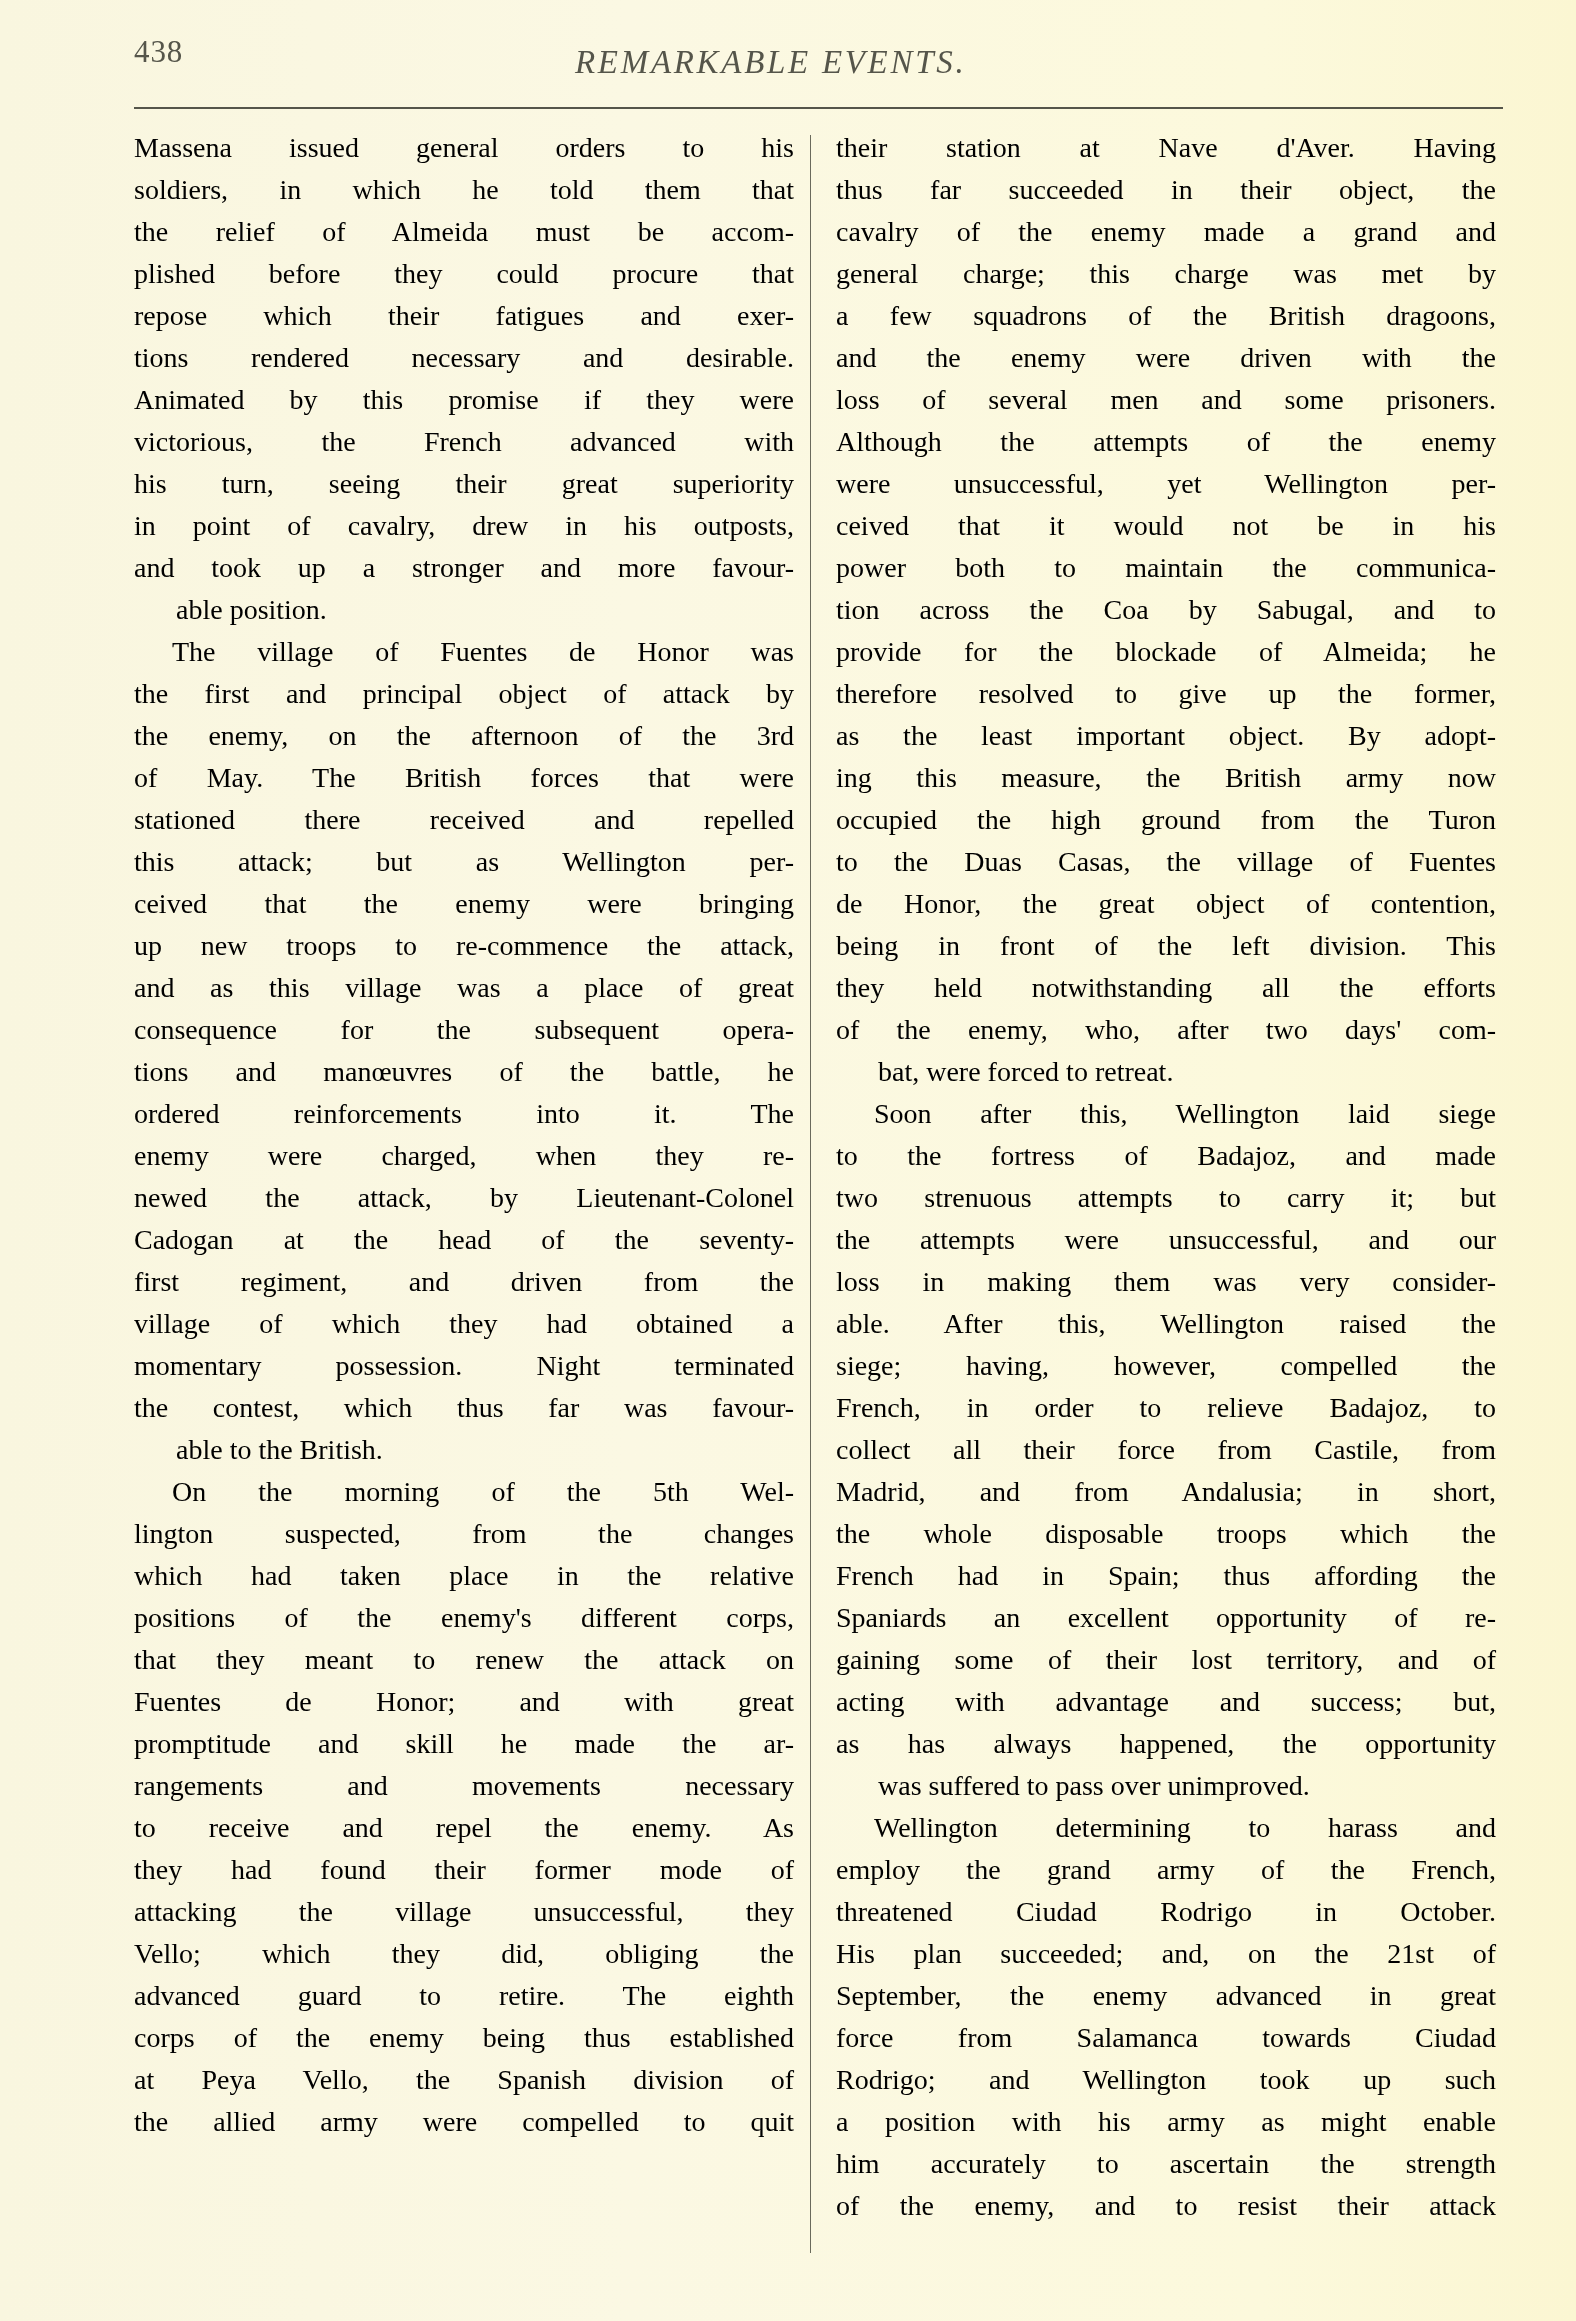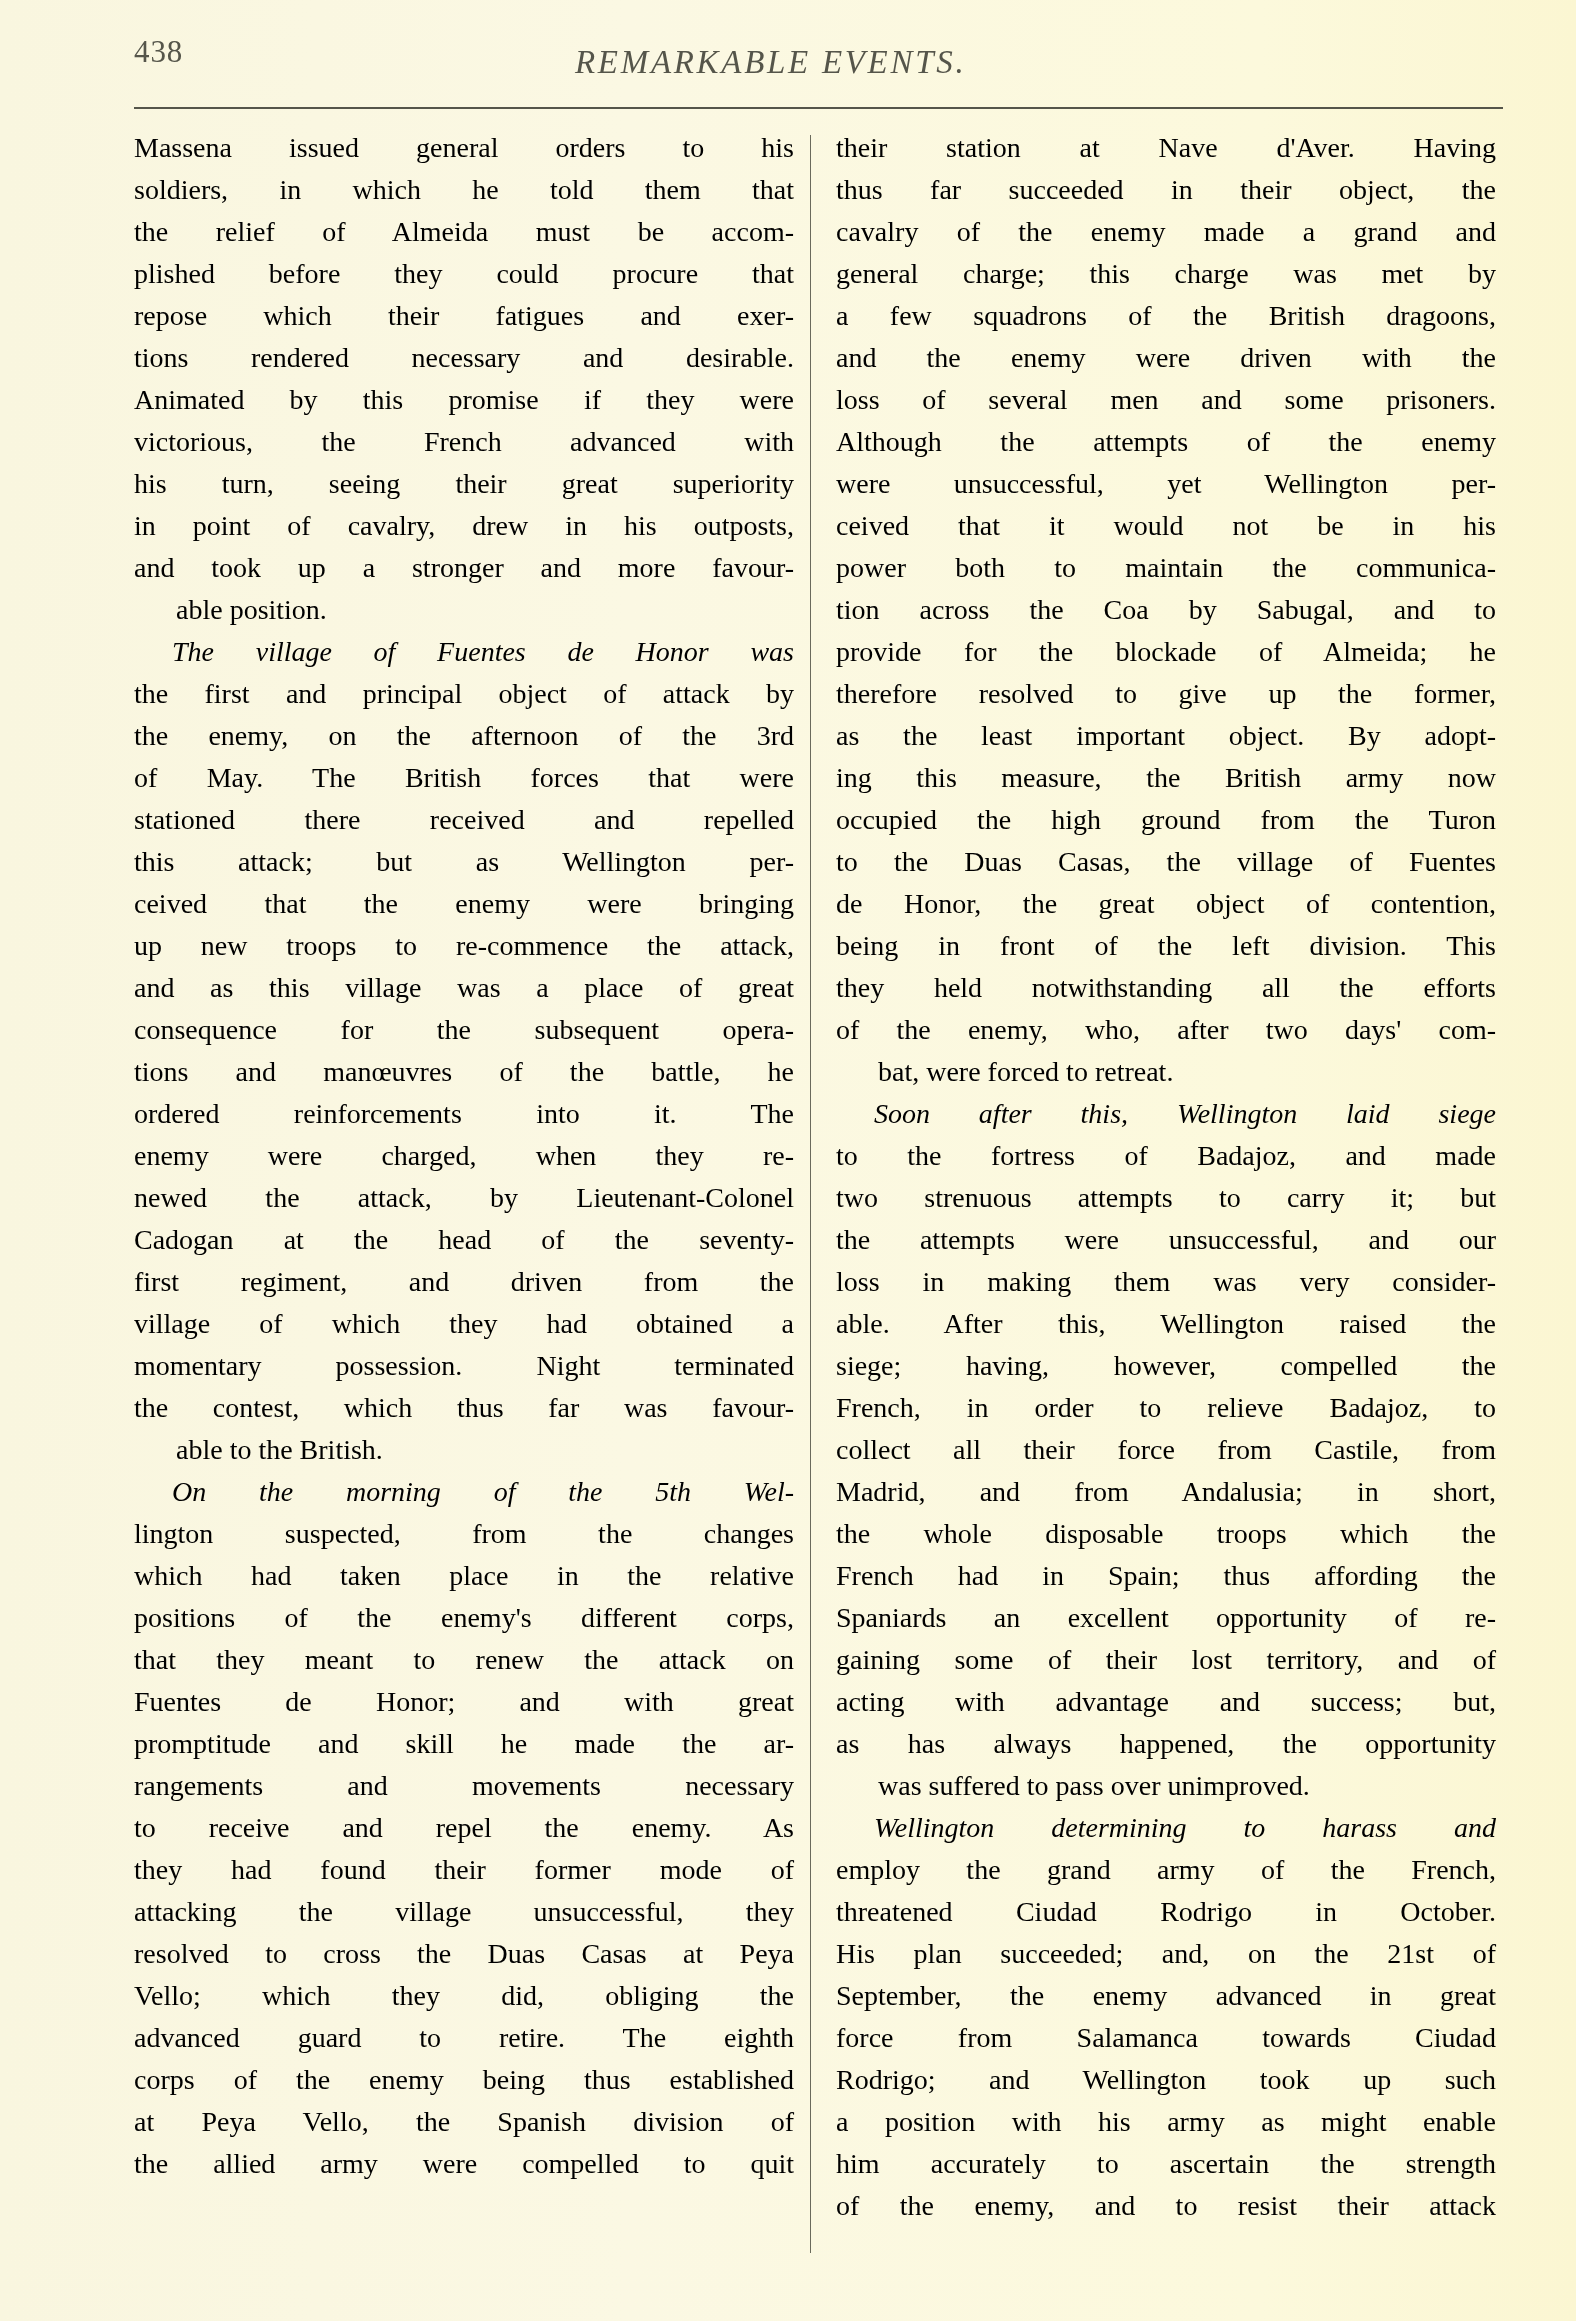--- a/index.html
+++ b/index.html
@@ -33,21 +33,21 @@
     font-size: 28px; line-height: 42px; color: #000000;
   }
   .col-left { left: 134px; }
   .col-right { left: 836px; }
   .line {
     display: block; height: 42px; white-space: nowrap;
     text-align: justify; text-align-last: justify;
     overflow: visible;
   }
   .line.last { text-align-last: left; margin-left: 42px; }
-  .line.indent { padding-left: 38px; font-style: italic; }
+  .line.indent { padding-left: 38px; }
 </style>
 </head>
 <body>
 
 <div class="page-number">438</div>
 <div class="running-head">REMARKABLE EVENTS.</div>
 <div class="head-rule"></div>
 <div class="col-sep"></div>
 
 <div class="column col-left">
@@ -87,21 +87,20 @@
     <span class="line">lington suspected, from the changes</span>
     <span class="line">which had taken place in the relative</span>
     <span class="line">positions of the enemy's different corps,</span>
     <span class="line">that they meant to renew the attack on</span>
     <span class="line">Fuentes de Honor; and with great</span>
     <span class="line">promptitude and skill he made the ar-</span>
     <span class="line">rangements and movements necessary</span>
     <span class="line">to receive and repel the enemy. As</span>
     <span class="line">they had found their former mode of</span>
     <span class="line">attacking the village unsuccessful, they</span>
-    <span class="line">resolved to cross the Duas Casas at Peya</span>
     <span class="line">Vello; which they did, obliging the</span>
     <span class="line">advanced guard to retire. The eighth</span>
     <span class="line">corps of the enemy being thus established</span>
     <span class="line">at Peya Vello, the Spanish division of</span>
     <span class="line">the allied army were compelled to quit</span>
   </div>
 <div class="column col-right">
     <span class="line">their station at Nave d'Aver. Having</span>
     <span class="line">thus far succeeded in their object, the</span>
     <span class="line">cavalry of the enemy made a grand and</span>

